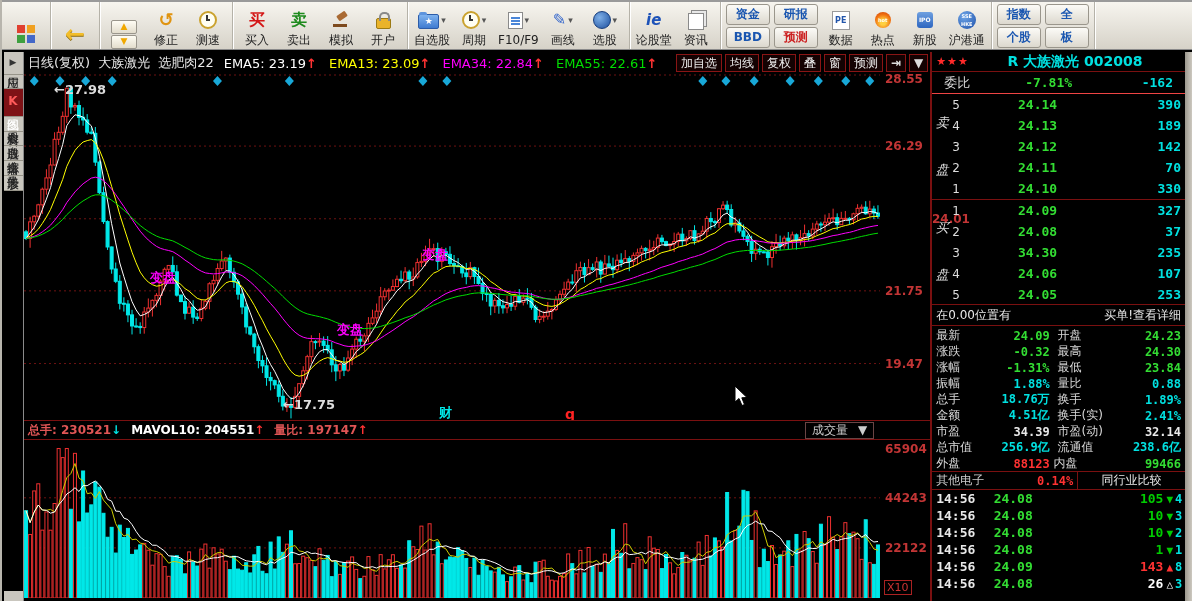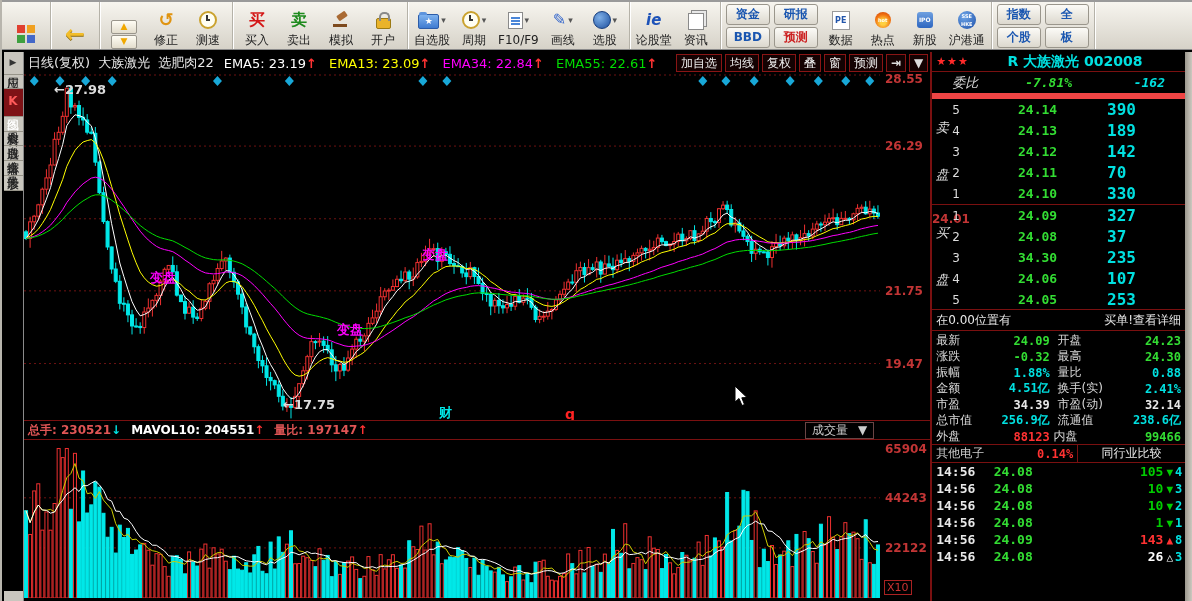--- a/index.html
+++ b/index.html
@@ -75,29 +75,29 @@
   .axis-label{position:absolute;left:858px;width:48px;font-size:12px;text-align:left;padding-left:3px;font-weight:bold;}
   .x10-box{position:absolute;left:860px;border:1px solid #a22;color:#c33;font-size:11px;padding:0 2px;line-height:13px;}
   .cursor-arrow{position:absolute;z-index:9;}
   
   .right-panel{width:254px;background:#000;border-left:1px solid #7a1010;box-sizing:border-box;display:flex;flex-direction:column;font-size:13px;color:#ccc;overflow:hidden;}
   .num{font-family:"DejaVu Sans Mono","Liberation Mono",monospace;font-weight:bold;}
   .g{color:#33dd33;} .c{color:#00e0e0;} .r{color:#ff3232;}
   .rp-title{height:19px;display:flex;align-items:center;padding:0 4px;}
   .stars{color:#ff2a2a;font-size:11px;letter-spacing:1px;}
   .rtitle{flex:1;text-align:center;color:#00e0e0;font-weight:bold;font-size:14px;}
-  .rp-weibi{height:21px;display:grid;grid-template-columns:44px 1fr 64px;align-items:center;border-top:1px solid #7a1010;border-bottom:6px solid #ef4444;padding:0 20px;font-style:italic;}
+  .rp-weibi{height:21px;display:grid;grid-template-columns:44px 1fr 64px;align-items:center;border-top:1px solid #7a1010;border-bottom:1px solid #ef4444;padding:0 12px;}
   .rp-weibi .wb-l{color:#ddd;}
   .rp-weibi .wb-v{text-align:center;}
   .rp-weibi .wb-d{text-align:right;}
   .rp-book{position:relative;height:210px;border-bottom:1px solid #7a1010;}
   .book-row{height:21px;display:grid;grid-template-columns:20px 16px 1fr 74px;align-items:center;padding-right:4px;}
   .book-row .bn{color:#ddd;font-size:12px;}
   .book-row .bp{text-align:center;font-size:13px;}
-  .book-row .bv{text-align:left;font-size:16px;}
+  .book-row .bv{text-align:right;font-size:13px;}
   .sell-block{border-bottom:1px solid #7a1010;}
   .side-label{position:absolute;left:3px;width:14px;display:flex;flex-direction:column;justify-content:space-around;align-items:center;color:#ddd;font-size:13px;height:95px;}
   .side-label.sell{top:5px;} .side-label.buy{top:110px;}
   .rp-notice{height:20px;display:flex;justify-content:space-between;align-items:center;font-size:12px;color:#e8e8e8;padding:0 4px;border-bottom:1px solid #7a1010;}
   .rp-details{padding:1px 4px 0;border-bottom:1px solid #7a1010;}
   .det-row{height:16px;display:grid;grid-template-columns:46px 1fr 64px 1fr;align-items:center;}
   .det-row .dl{color:#d8d8d8;font-size:12px;white-space:nowrap;}
   .det-row .dv{text-align:right;font-size:12px;}
   .rp-industry{height:17px;display:grid;grid-template-columns:146px 1fr;align-items:center;border-bottom:1px solid #7a1010;font-size:12px;}
   .ind-left{display:flex;justify-content:space-between;padding:0 4px;border-right:1px solid #7a1010;height:100%;align-items:center;}
@@ -1109,24 +1109,36 @@
             <span class="dl" style="padding-left: 8px;">开盘</span>
             <span class="dv num" style="color: rgb(51, 221, 51);">24.23</span>
           </div>
           <div class="det-row">
             <span class="dl">涨跌</span>
             <span class="dv num" style="color: rgb(51, 221, 51);">-0.32</span>
             <span class="dl" style="padding-left: 8px;">最高</span>
             <span class="dv num" style="color: rgb(51, 221, 51);">24.30</span>
           </div>
           <div class="det-row">
+            <span class="dl">涨幅</span>
+            <span class="dv num" style="color: rgb(51, 221, 51);">-1.31%</span>
+            <span class="dl" style="padding-left: 8px;">最低</span>
+            <span class="dv num" style="color: rgb(51, 221, 51);">23.84</span>
+          </div>
+          <div class="det-row">
             <span class="dl">振幅</span>
             <span class="dv num" style="color: rgb(0, 224, 224);">1.88%</span>
             <span class="dl" style="padding-left: 8px;">量比</span>
             <span class="dv num" style="color: rgb(0, 224, 224);">0.88</span>
+          </div>
+          <div class="det-row">
+            <span class="dl">总手</span>
+            <span class="dv num" style="color: rgb(0, 224, 224);">18.76万</span>
+            <span class="dl" style="padding-left: 8px;">换手</span>
+            <span class="dv num" style="color: rgb(0, 224, 224);">1.89%</span>
           </div>
           <div class="det-row">
             <span class="dl">金额</span>
             <span class="dv num" style="color: rgb(0, 224, 224);">4.51亿</span>
             <span class="dl" style="padding-left: 8px;">换手(实)</span>
             <span class="dv num" style="color: rgb(0, 224, 224);">2.41%</span>
           </div>
           <div class="det-row">
             <span class="dl">市盈</span>
             <span class="dv num" style="color: rgb(232, 232, 232);">34.39</span>

